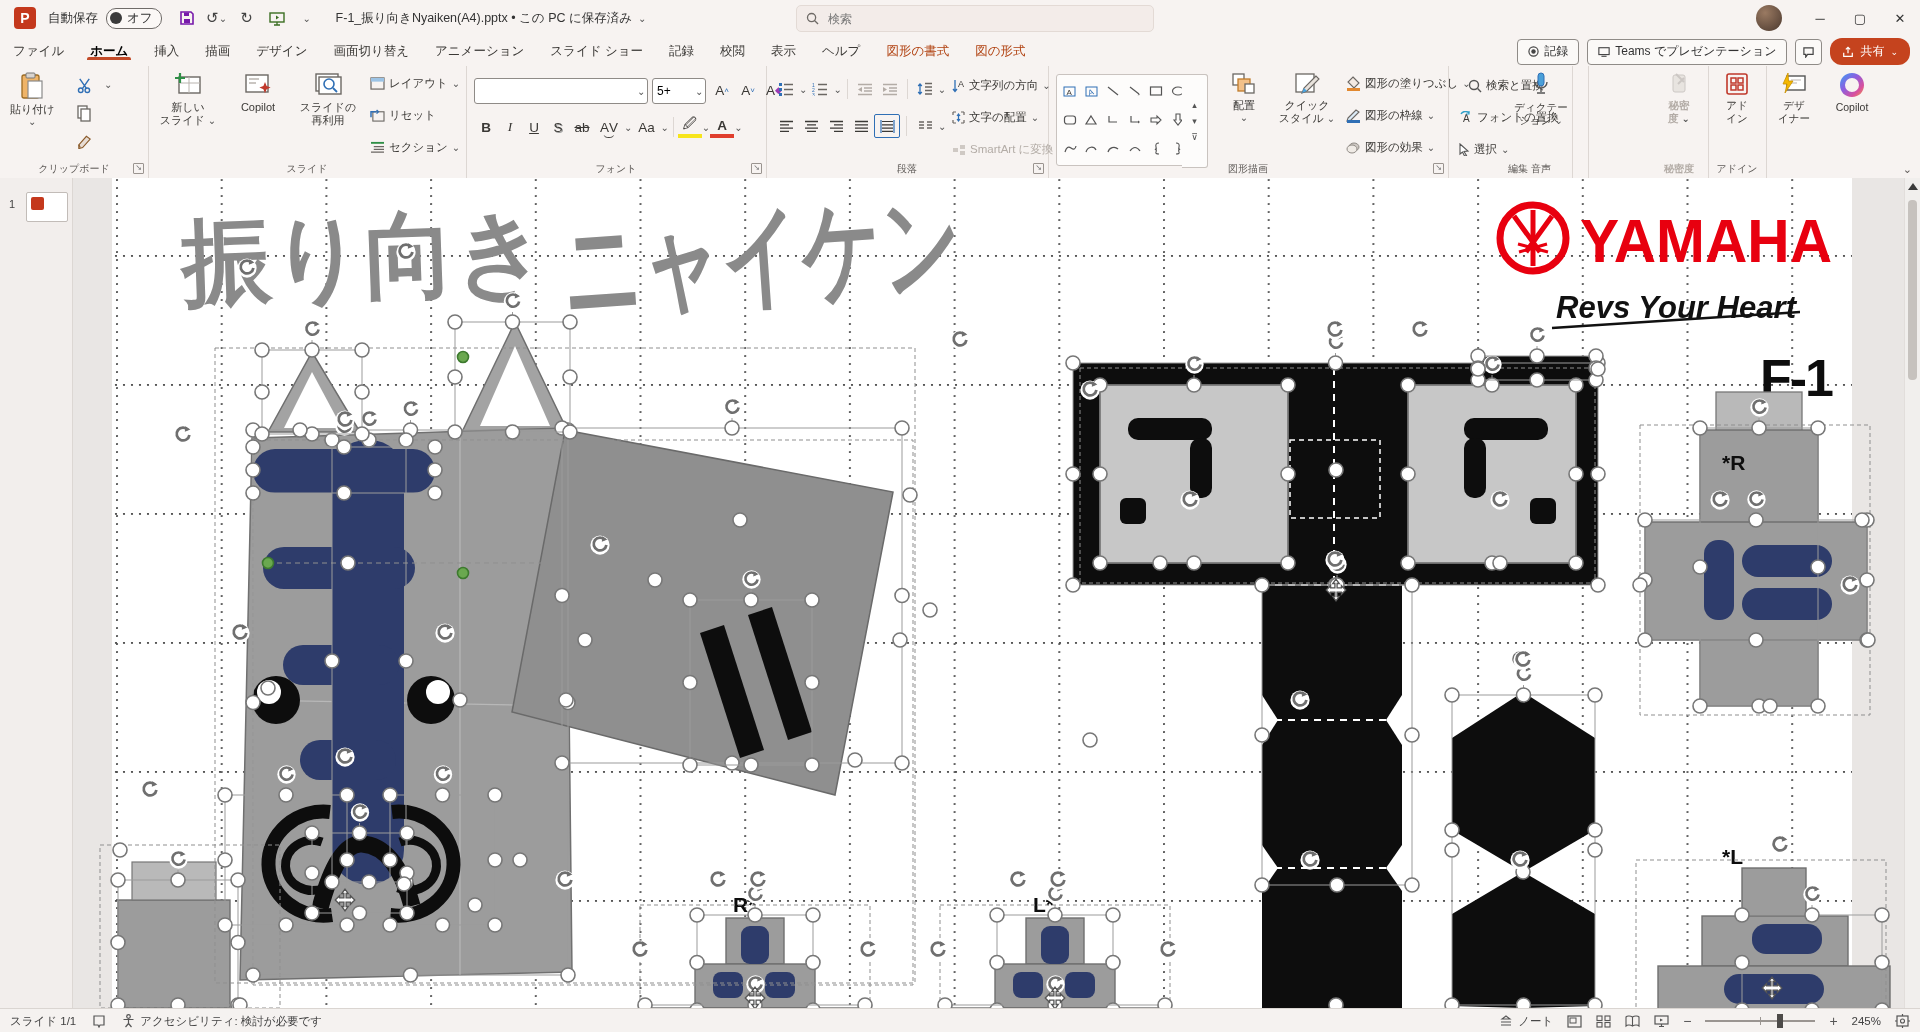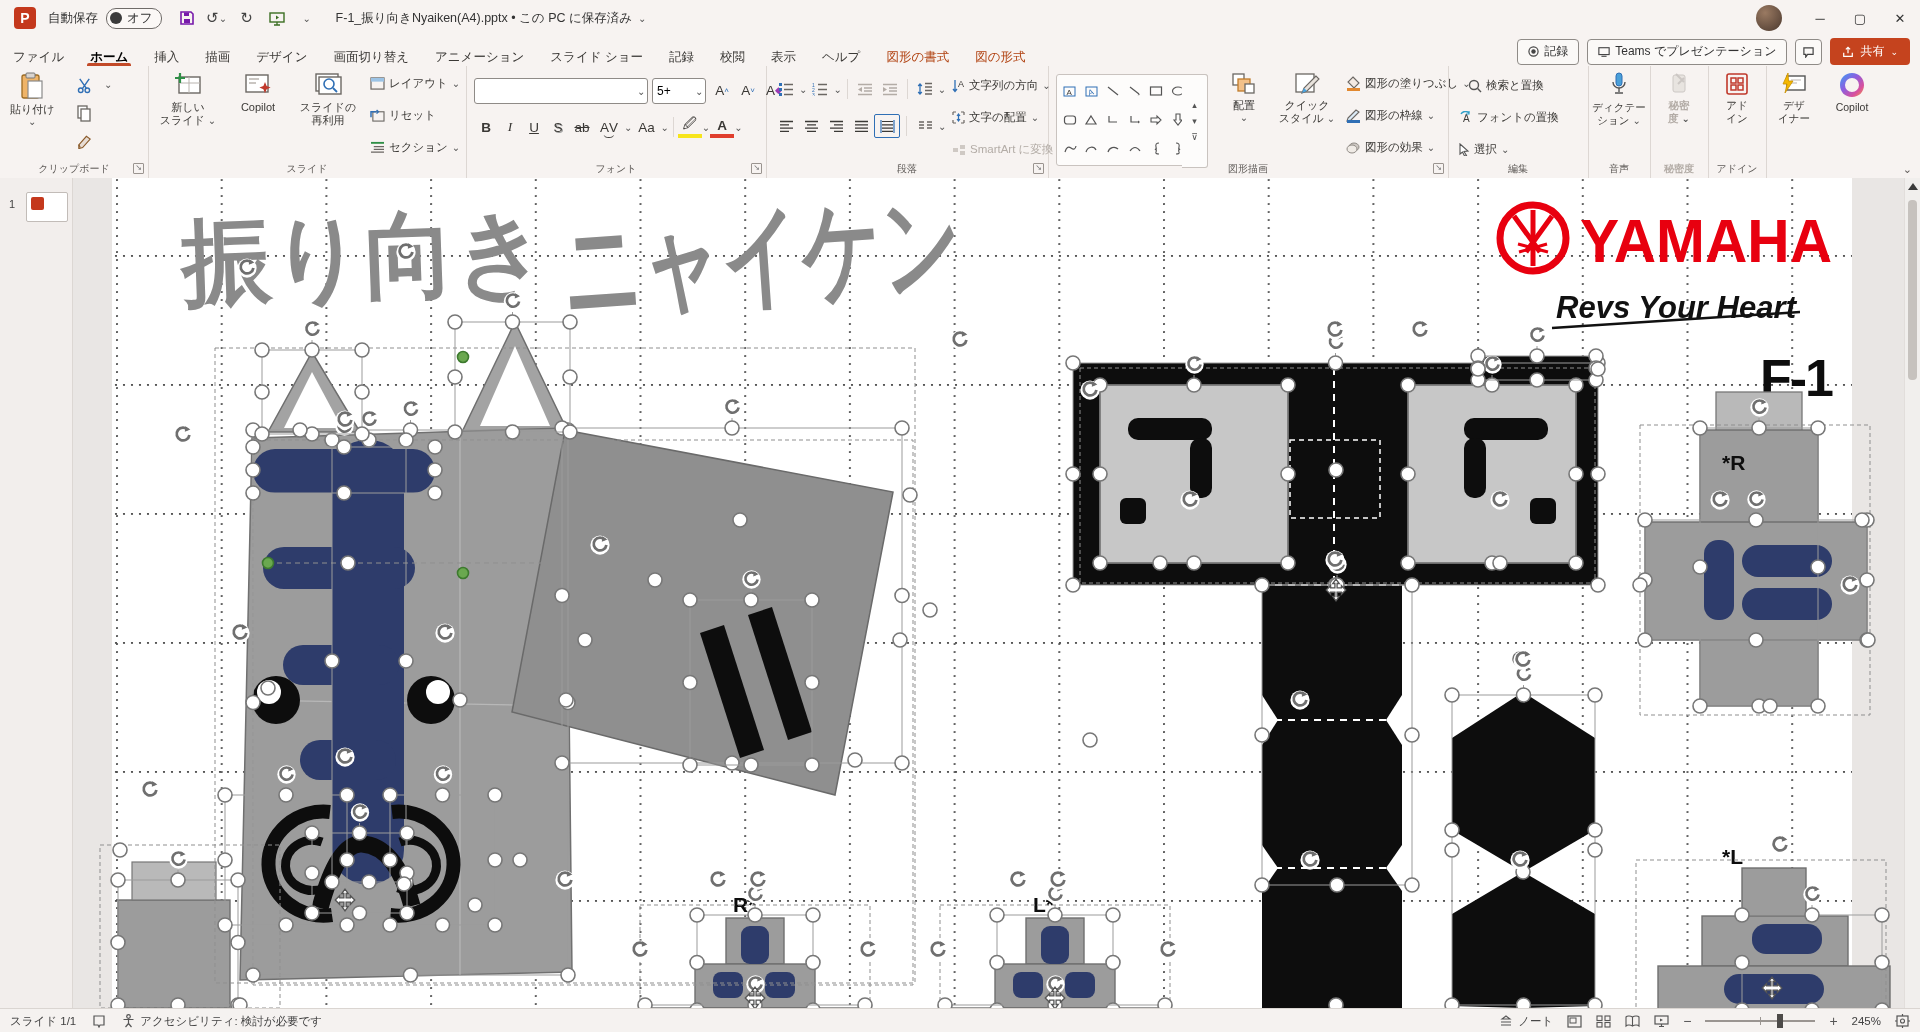--- a/index.html
+++ b/index.html
@@ -11,28 +11,28 @@
   .tb-txt{font-size:12.5px;color:#333;}
   .toggle{display:flex;align-items:center;gap:5px;border:1px solid #6f6b68;border-radius:10px;padding:1px 8px 1px 3px;margin:0 10px 0 8px;background:#fbf8f6;}
   .knob{width:12px;height:12px;border-radius:50%;background:#3b3b3b;}
   .tb-ic{width:26px;height:24px;display:flex;align-items:center;justify-content:center;font-size:15px;color:#444;margin:0 2px;border-radius:3px;}
   .chev{font-size:10px;color:#555;}
   #searchbox{position:absolute;left:796px;top:5px;width:356px;height:25px;background:#f3ece9;border:1px solid #e3dad5;border-radius:5px;display:flex;align-items:center;color:#6e6a66;}
   #searchbox input{border:none;background:transparent;outline:none;font-size:12px;color:#555;width:290px;font-family:inherit;}
   .winbtn{width:40px;height:34px;display:flex;align-items:center;justify-content:center;font-size:13px;color:#333;}
   #avatar{width:26px;height:26px;border-radius:50%;background:radial-gradient(circle at 35% 30%,#9a7a62,#4a382e);margin-right:18px;}
   
-  #tabsrow{position:absolute;left:0;top:36px;width:1920px;height:30px;background:#f7f3f1;display:flex;align-items:flex-end;}
+  #tabsrow{position:absolute;left:0;top:36px;width:1920px;height:30px;background:#f7f3f1;display:flex;align-items:center;}
   .tab{padding:0 13px;display:flex;align-items:center;font-size:12.5px;color:#3b3936;position:relative;white-space:nowrap;}
   .tab.active{font-weight:bold;color:#000000;}
   .tab.active::after{content:"";position:absolute;left:10px;right:10px;bottom:0;height:3px;background:#c24a28;border-radius:2px 2px 0 0;}
   .tab.ctx span{color:#b0400f;}
   #tabactions{position:absolute;right:10px;top:38px;display:flex;align-items:center;gap:8px;}
   .pill{border:1px solid #8f8b87;border-radius:4px;background:#fbf9f7;font-size:12px;color:#333;padding:2px 10px;display:flex;align-items:center;gap:5px;height:20px;}
-  #sharebtn{background:#c5431e;color:#fff;border:none;border-radius:4px;font-size:12px;padding:3px 12px;display:flex;gap:6px;align-items:center;height:21px;}
+  #sharebtn{background:#c5431e;color:#fff;border:none;border-radius:12px;font-size:12px;padding:3px 12px;display:flex;gap:6px;align-items:center;height:21px;}
   
   #ribbon{position:absolute;left:0;top:66px;width:1920px;height:112px;background:#f7f3f1;border-bottom:1px solid #d5d0cc;}
   .grp{position:absolute;top:0;bottom:0;border-right:1px solid #ddd7d3;}
   .grplabel{position:absolute;bottom:2px;left:0;right:0;text-align:center;font-size:10px;color:#5f5b58;}
   .launch{position:absolute;bottom:4px;right:4px;font-size:8px;color:#777;border:1px solid #9a948f;width:9px;height:9px;line-height:8px;text-align:center;border-radius:1px;}
   .bigbtn{position:absolute;top:6px;display:flex;flex-direction:column;align-items:center;font-size:11px;color:#3b3936;text-align:center;line-height:1.2;}
   .bigbtn svg{margin-bottom:3px;}
   .smrow{position:absolute;display:flex;align-items:center;gap:4px;font-size:11.5px;color:#3b3936;white-space:nowrap;}
   .mini{display:inline-flex;align-items:center;justify-content:center;width:24px;height:22px;border-radius:3px;}
   .combo{position:absolute;height:24px;border:1px solid #8f8b87;border-radius:3px;background:#fff;display:flex;align-items:center;}
@@ -81,20 +81,27 @@
         <rect x="1" y="2" width="14" height="9" fill="none" stroke="#3b6e22" stroke-width="1.4"></rect>
         <path d="M7 4.5l3 2-3 2z" fill="#3b6e22"></path>
         <path d="M8 11v3M5 14h6" stroke="#3b6e22" stroke-width="1.3"></path>
       </svg>
   </div>
   <div class="tb-ic">
       <span class="chev">⌄</span>
     </div>
   <span class="tb-txt" style="margin-left:14px;">F-1_振り向きNyaiken(A4).pptx • この PC に保存済み</span>
   <span class="chev" style="margin-left:6px;">⌄</span>
+  <div id="searchbox">
+    <svg width="13" height="13" viewBox="0 0 14 14" style="margin:0 7px 0 9px;">
+        <circle cx="6" cy="6" r="4.4" fill="none" stroke="#6e6a66" stroke-width="1.4"></circle>
+        <path d="M9.4 9.4L13 13" stroke="#6e6a66" stroke-width="1.4"></path>
+      </svg>
+    <input placeholder="検索" style="">
+  </div>
   <div style="margin-left:auto;display:flex;align-items:center;">
     <div id="avatar"></div>
     <div class="winbtn">─</div>
     <div class="winbtn">▢</div>
     <div class="winbtn">✕</div>
   </div>
 </div>
 
 <div id="tabsrow">
   <div class="tab">
@@ -569,21 +576,21 @@
     <div class="smrow" style="left:10px;top:76px;">
       <svg width="12" height="13" viewBox="0 0 12 13">
           <path d="M2 1l8 7-4 .5 2.5 4-1.8.8L4.5 9 2 11z" fill="#fff" stroke="#555" stroke-width="1.1"></path>
         </svg>
       <span>選択</span>
         <span class="chev">⌄</span>
     </div>
     <div class="grplabel">編集</div>
   </div>
 
-  <div class="grp" style="left:1588px;width:62px;">
+  <div class="grp" style="left:1510px;width:62px;">
     <div class="bigbtn" style="left:2px;width:58px;font-size:10.5px;">
       <svg width="18" height="26" viewBox="0 0 18 26">
           <rect x="6" y="1" width="6" height="13" rx="3" fill="#4a9fd8" stroke="#2f6fb5"></rect>
           <path d="M3 10a6 6 0 0 0 12 0" fill="none" stroke="#555" stroke-width="1.4"></path>
           <path d="M9 16v4M5 21h8" stroke="#555" stroke-width="1.4"></path>
         </svg>
       <span>ディクテー</span>
       <span><span>ション</span> <span class="chev">⌄</span></span>
     </div>
     <div class="grplabel">音声</div>

